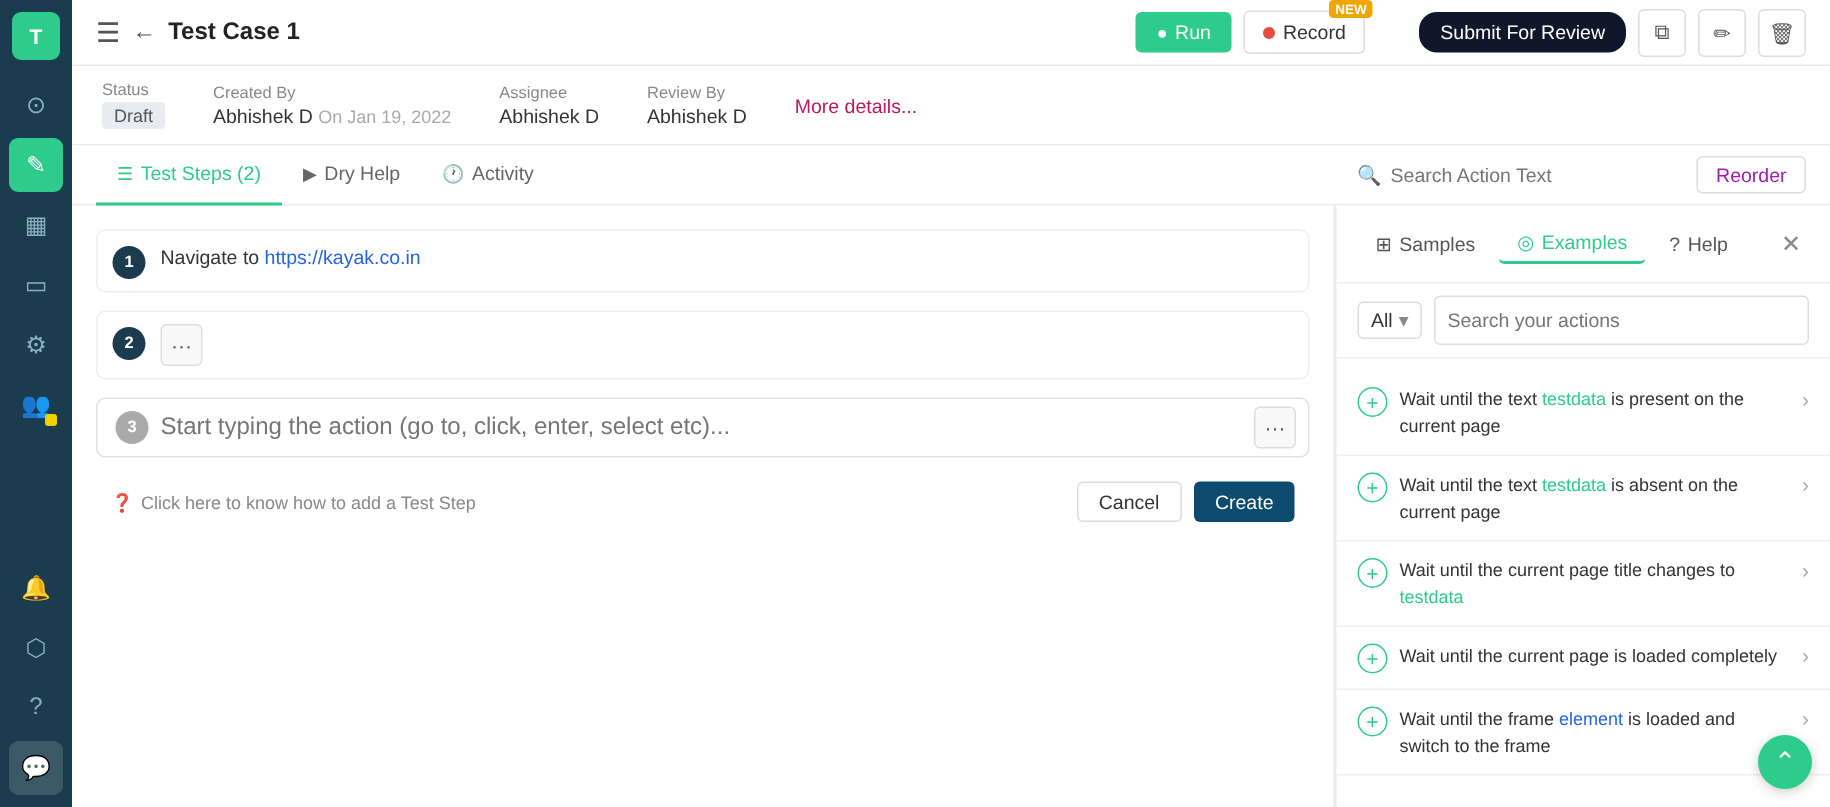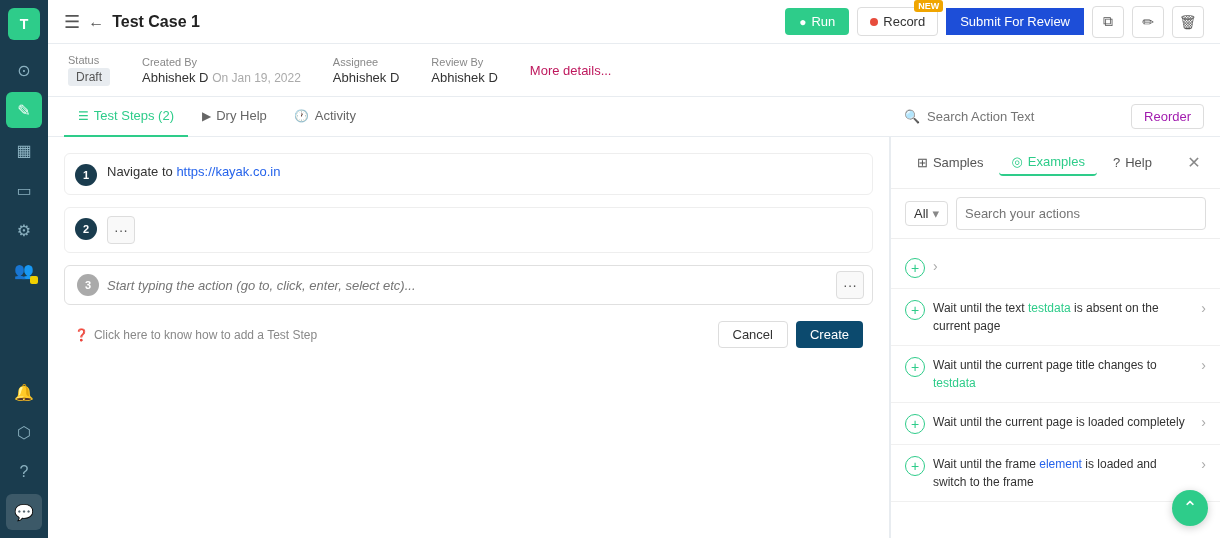--- a/index.html
+++ b/index.html
@@ -95,28 +95,29 @@
       position: absolute;
       top: -8px; right: -6px;
       background: #f0a500;
       color: white;
       font-size: 9px;
       padding: 1px 4px;
       border-radius: 3px;
       font-weight: 600;
     }
     .btn-submit {
-      background: #1d4ed8;
+      background: #0f172a;
       color: white;
       border: none;
-      border-radius: 0;
+      border-radius: 12px;
       padding: 6px 14px;
       font-size: 13px;
       cursor: pointer;
       font-weight: 500;
+      margin-left: 28px;
     }
     .topbar-icon-btn {
       width: 32px; height: 32px;
       border: 1px solid #ddd;
       background: #fff;
       border-radius: 4px;
       cursor: pointer;
       display: flex; align-items: center; justify-content: center;
       color: #555; font-size: 14px;
     }
@@ -519,21 +520,21 @@
           </div>
         </div>
 
         <div class="step-row">
           <div class="step-num">2</div>
           <button class="step-more-btn">···</button>
         </div>
 
         <div style="position:relative; display:flex; align-items:center; margin-bottom:8px; border:1px solid #e0e0e0; border-radius:6px; background:#fff; padding:0 8px;">
           <div class="step-num" style="margin:8px 8px 8px 4px; background:#aaa; flex-shrink:0;">3</div>
-          <input type="text" style="flex: 1 1 0%; border: none; outline: none; font-size: 13px; color: rgb(170, 170, 170); padding: 10px 0px; font-style: italic;" placeholder="Start typing the action (go to, click, enter, select etc)...">
+          <input type="text" style="flex: 1 1 0%; border: none; outline: none; font-size: 16px; color: rgb(170, 170, 170); padding: 10px 0px;" placeholder="Start typing the action (go to, click, enter, select etc)...">
           <button class="step-more-btn">···</button>
         </div>
 
         <div class="help-row">
           <div class="help-link">
             <span>❓</span>
             <span>Click here to know how to add a Test Step</span>
           </div>
           <div class="help-actions">
             <button class="btn-cancel">Cancel</button>
@@ -569,20 +570,23 @@
         </div>
         <div class="search-actions">
           <input type="text" placeholder="Search your actions" style="">
         </div>
       </div>
 
       <div class="actions-list">
 
         <div class="action-item">
           <div class="action-add-icon">+</div>
+          <div class="action-text">
+            Wait until the text <span class="highlight"> testdata </span> is present on the current page
+          </div>
           <span class="action-chevron">›</span>
         </div>
 
         <div class="action-item">
           <div class="action-add-icon">+</div>
           <div class="action-text">
             Wait until the text <span class="highlight"> testdata </span> is absent on the current page
           </div>
           <span class="action-chevron">›</span>
         </div>

